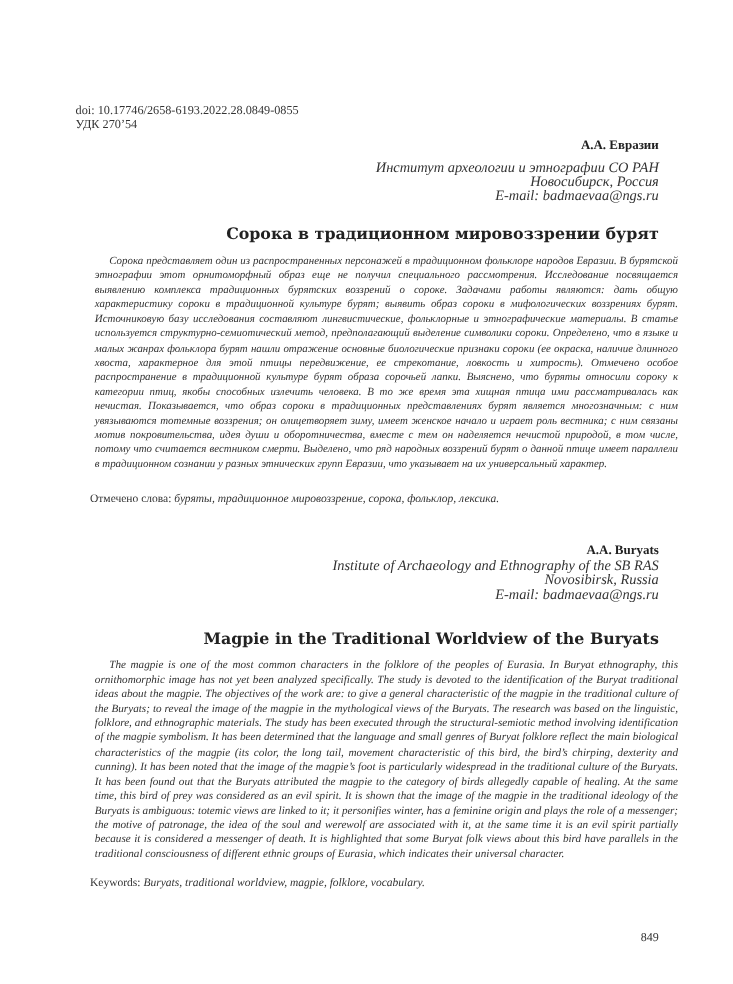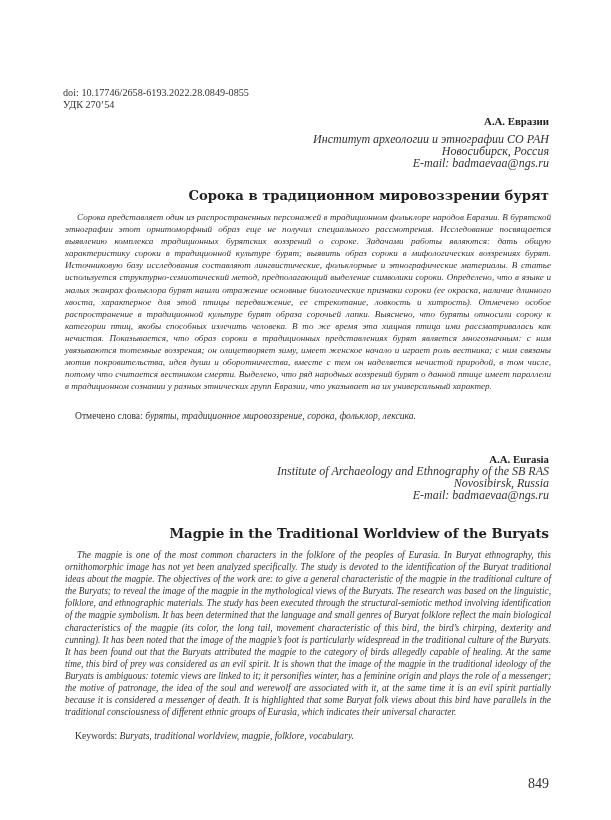--- a/index.html
+++ b/index.html
@@ -10,28 +10,28 @@
   .page { position: absolute; left: 63px; top: 0; width: 486px; }
   .meta { position: absolute; top: 87px; left: 0; font-size: 10.2px; line-height: 12px; color: #333; }
   .author { position: absolute; right: 0; text-align: right; width: 486px; }
   .author .name { font-weight: bold; font-size: 10.8px; color: #222; }
   .author .aff { font-style: italic; font-size: 12px; line-height: 12px; color: #333; }
   .title {
     position: absolute; left: 0; width: 486px; text-align: right;
     font-family: "DejaVu Serif", serif; font-weight: bold; font-size: 13.2px; color: #222;
   }
   .abstract {
-    position: absolute; left: 2px; width: 486px;
+    position: absolute; left: 16px; width: 486px;
     font-style: italic; font-size: 9.1px; line-height: 12.1px; text-align: justify;
     text-indent: 12px; color: #333; margin: 0;
   }
   .keywords { position: absolute; left: 12px; font-size: 9.6px; color: #333; }
   .keywords .kw-label { font-style: normal; }
   .keywords .kw-val { font-style: italic; }
-  .pagenum { position: absolute; right: 0; top: 776px; font-size: 14px; color: #333; }
+  .pagenum { position: absolute; right: 0; top: 776px; font-size: 10px; color: #333; }
 </style>
 </head>
 <body>
 
 <div class="page">
 
   <div class="meta">
     <div>doi: 10.17746/2658-6193.2022.28.0849-0855</div>
     <div>УДК 270’54</div>
   </div>
@@ -46,21 +46,21 @@
   <div class="title" style="top:188px;">Сорока в традиционном мировоззрении бурят</div>
 
   <p class="abstract" style="top:211px;">Сорока представляет один из распространенных персонажей в традиционном фольклоре народов Евразии. В бурятской этнографии этот орнитоморфный образ еще не получил специального рассмотрения. Исследование посвящается выявлению комплекса традиционных бурятских воззрений о сороке. Задачами работы являются: дать общую характеристику сороки в традиционной культуре бурят; выявить образ сороки в мифологических воззрениях бурят. Источниковую базу исследования составляют лингвистические, фольклорные и этнографические материалы. В статье используется структурно-семиотический метод, предполагающий выделение символики сороки. Определено, что в языке и малых жанрах фольклора бурят нашли отражение основные биологические признаки сороки (ее окраска, наличие длинного хвоста, характерное для этой птицы передвижение, ее стрекотание, ловкость и хитрость). Отмечено особое распространение в традиционной культуре бурят образа сорочьей лапки. Выяснено, что буряты относили сороку к категории птиц, якобы способных излечить человека. В то же время эта хищная птица ими рассматривалась как нечистая. Показывается, что образ сороки в традиционных представлениях бурят является многозначным: с ним увязываются тотемные воззрения; он олицетворяет зиму, имеет женское начало и играет роль вестника; с ним связаны мотив покровительства, идея души и оборотничества, вместе с тем он наделяется нечистой природой, в том числе, потому что считается вестником смерти. Выделено, что ряд народных воззрений бурят о данной птице имеет параллели в традиционном сознании у разных этнических групп Евразии, что указывает на их универсальный характер.</p>
 
   <div class="keywords" style="top:410px;">
     <span class="kw-label">Отмечено слова:</span>
     <span class="kw-val">буряты, традиционное мировоззрение, сорока, фольклор, лексика.</span>
   </div>
 
   <div class="author" style="top:453px;">
-    <div class="name">A.A. Eurasia</div>
+    <div class="name">A.A. Buryats</div>
     <div class="aff" style="margin-top:0;">Institute of Archaeology and Ethnography of the SB RAS</div>
     <div class="aff">Novosibirsk, Russia</div>
     <div class="aff">E-mail: badmaevaa@ngs.ru</div>
   </div>
 
   <div class="title" style="top:526px;">Magpie in the Traditional Worldview of the Buryats</div>
 
   <p class="abstract" style="top:549px; font-size:9.3px;">The magpie is one of the most common characters in the folklore of the peoples of Eurasia. In Buryat ethnography, this ornithomorphic image has not yet been analyzed specifically. The study is devoted to the identification of the Buryat traditional ideas about the magpie. The objectives of the work are: to give a general characteristic of the magpie in the traditional culture of the Buryats; to reveal the image of the magpie in the mythological views of the Buryats. The research was based on the linguistic, folklore, and ethnographic materials. The study has been executed through the structural-semiotic method involving identification of the magpie symbolism. It has been determined that the language and small genres of Buryat folklore reflect the main biological characteristics of the magpie (its color, the long tail, movement characteristic of this bird, the bird’s chirping, dexterity and cunning). It has been noted that the image of the magpie’s foot is particularly widespread in the traditional culture of the Buryats. It has been found out that the Buryats attributed the magpie to the category of birds allegedly capable of healing. At the same time, this bird of prey was considered as an evil spirit. It is shown that the image of the magpie in the traditional ideology of the Buryats is ambiguous: totemic views are linked to it; it personifies winter, has a feminine origin and plays the role of a messenger; the motive of patronage, the idea of the soul and werewolf are associated with it, at the same time it is an evil spirit partially because it is considered a messenger of death. It is highlighted that some Buryat folk views about this bird have parallels in the traditional consciousness of different ethnic groups of Eurasia, which indicates their universal character.</p>
 
   <div class="keywords" style="top:730px;">

